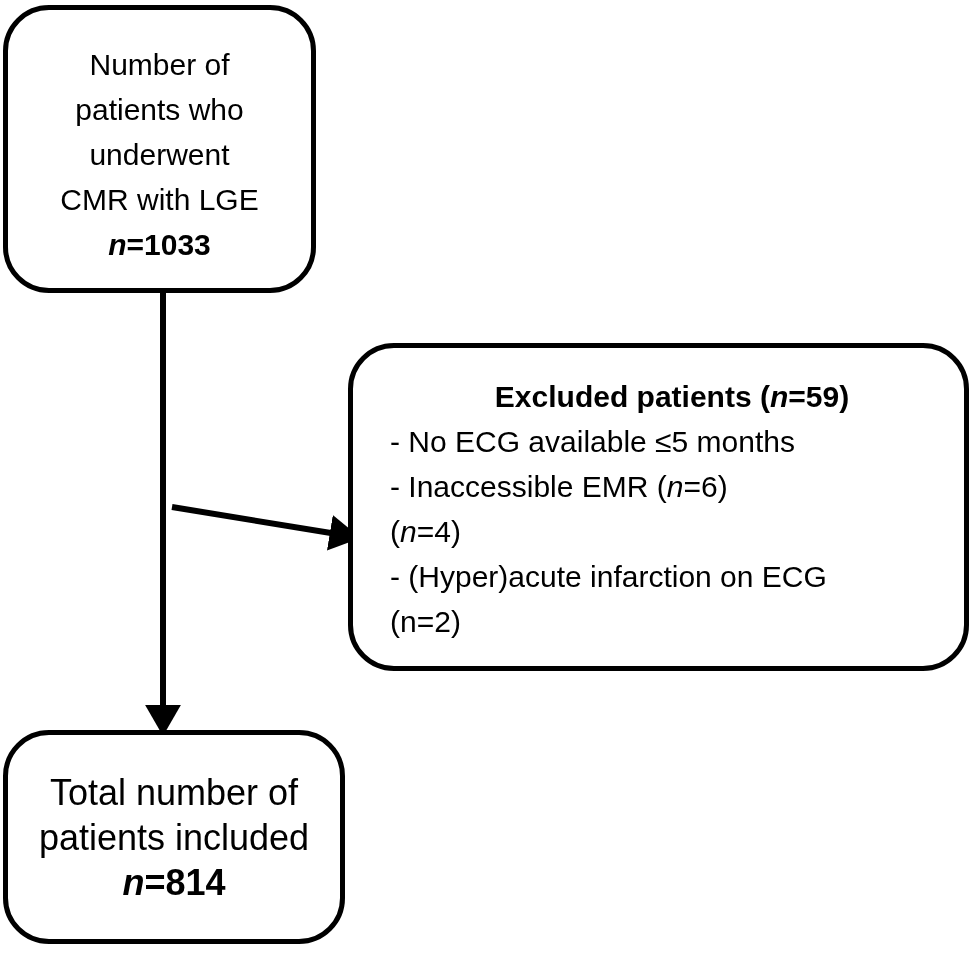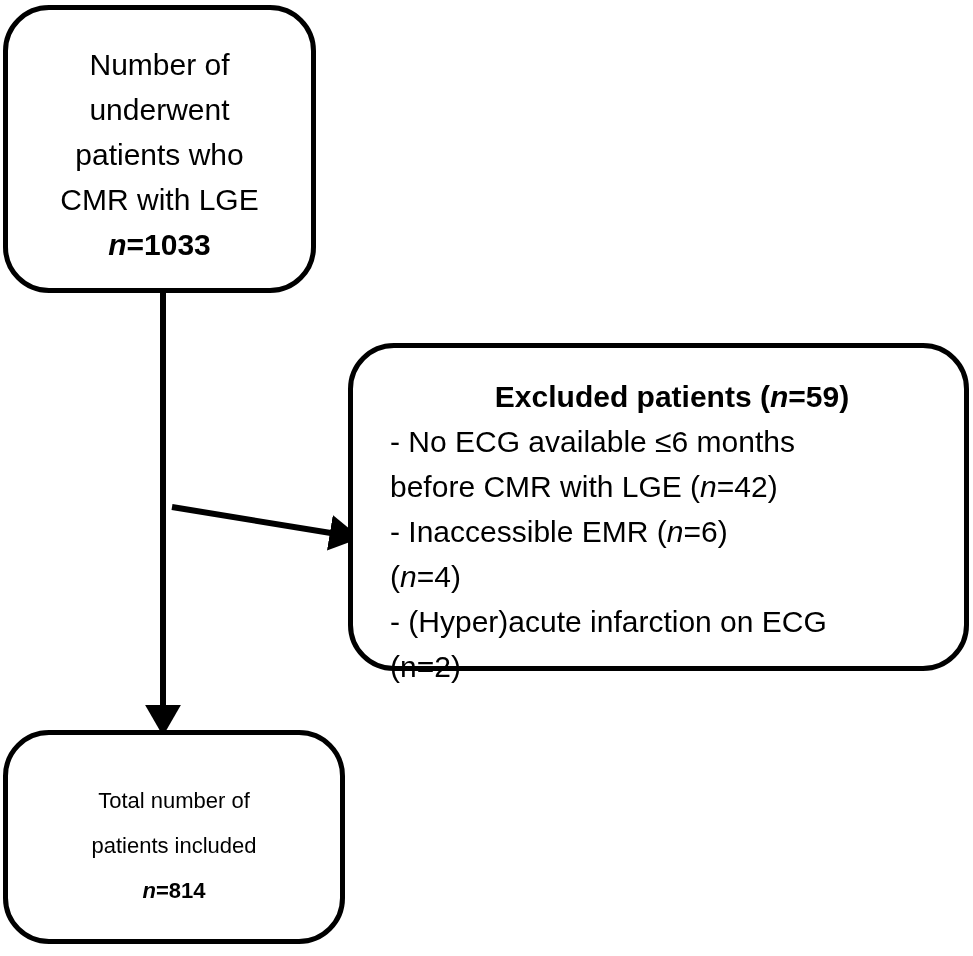--- a/index.html
+++ b/index.html
@@ -47,23 +47,23 @@
   #node-included {
     left: 3px;
     top: 730px;
     width: 342px;
     height: 214px;
   }
   #node-included .node-text {
     position: absolute;
     left: 0;
     right: 0;
-    top: 43px;
+    top: 35px;
     text-align: center;
-    font-size: 22px;
+    font-size: 36px;
     line-height: 45px;
   }
 
   
   #node-excluded {
     left: 348px;
     top: 343px;
     width: 621px;
     height: 328px;
   }
@@ -108,34 +108,33 @@
     </defs>
 
     <line x1="163" y1="293" x2="163" y2="712" stroke="#000000" stroke-width="6" marker-end="url(#arrow-down)"></line>
 
     <line x1="172" y1="507" x2="337" y2="534" stroke="#000000" stroke-width="6" marker-end="url(#arrow-right)"></line>
   </svg>
 
   <div class="node" id="node-enrolled">
     <div class="node-text">
       <span class="line">Number of</span>
+      <span class="line">patients who</span>
       <span class="line">underwent</span>
-      <span class="line">patients who</span>
       <span class="line">CMR with LGE</span>
       <span class="line bold"><span class="ital">n</span><span>=</span><span>1033</span></span>
     </div>
   </div>
 
   <div class="node" id="node-excluded">
     <div class="node-text">
 
       <span class="line bold"><span>Excluded patients (</span><span class="ital">n</span><span>=59)</span></span>
 
-      <span class="line">- No ECG available ≤6 months</span>
-      <span class="line"><span>before CMR with LGE (</span><span class="ital">n</span><span>=42)</span></span>
+      <span class="line">- No ECG available ≤5 months</span>
 
       <span class="line"><span>- Inaccessible EMR (</span><span class="ital">n</span><span>=6)</span></span>
 
       <span class="line"><span>(</span><span class="ital">n</span><span>=4)</span></span>
 
       <span class="line">- (Hyper)acute infarction on ECG</span>
       <span class="line">(n=2)</span>
 
     </div>
   </div>

